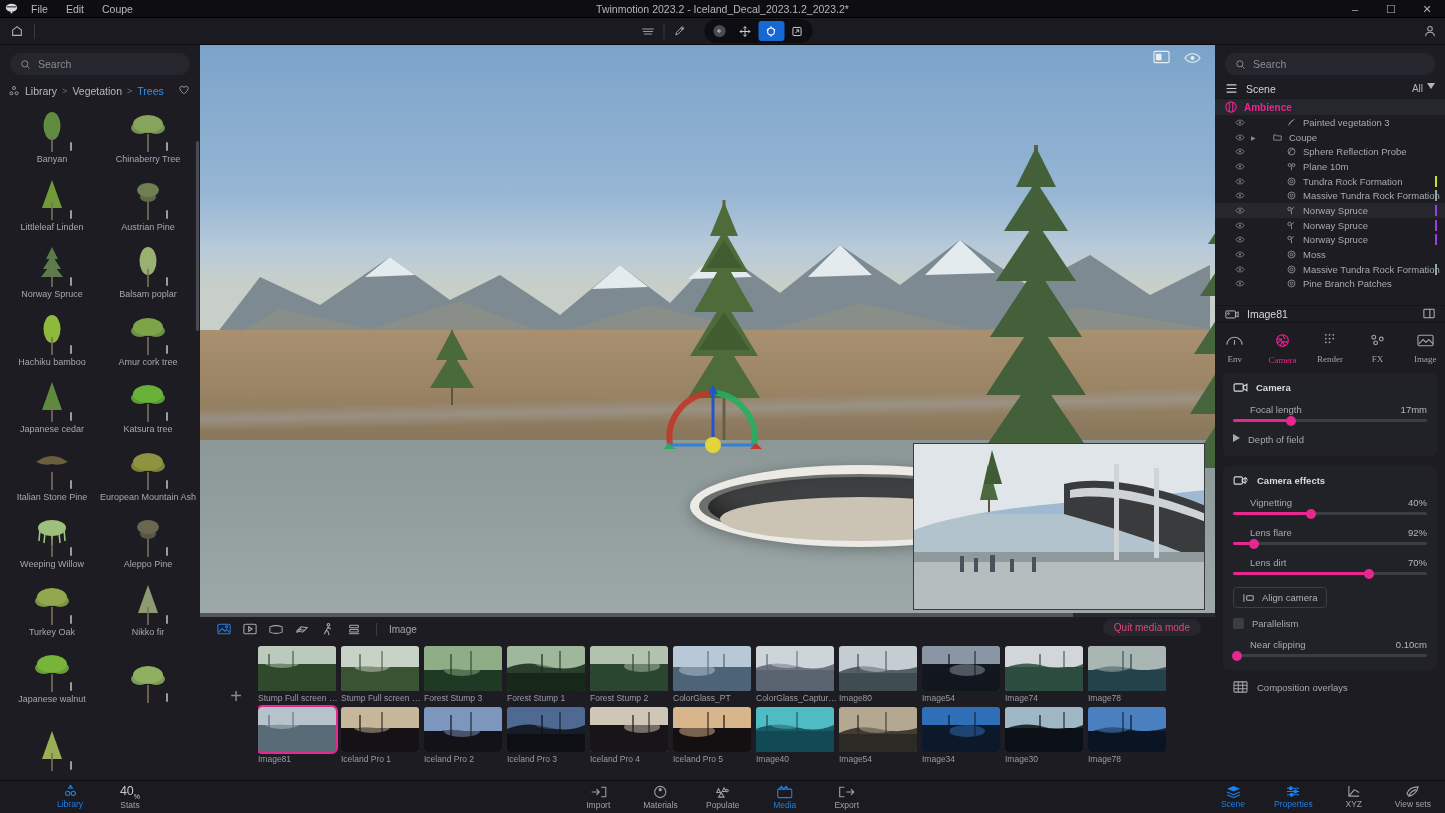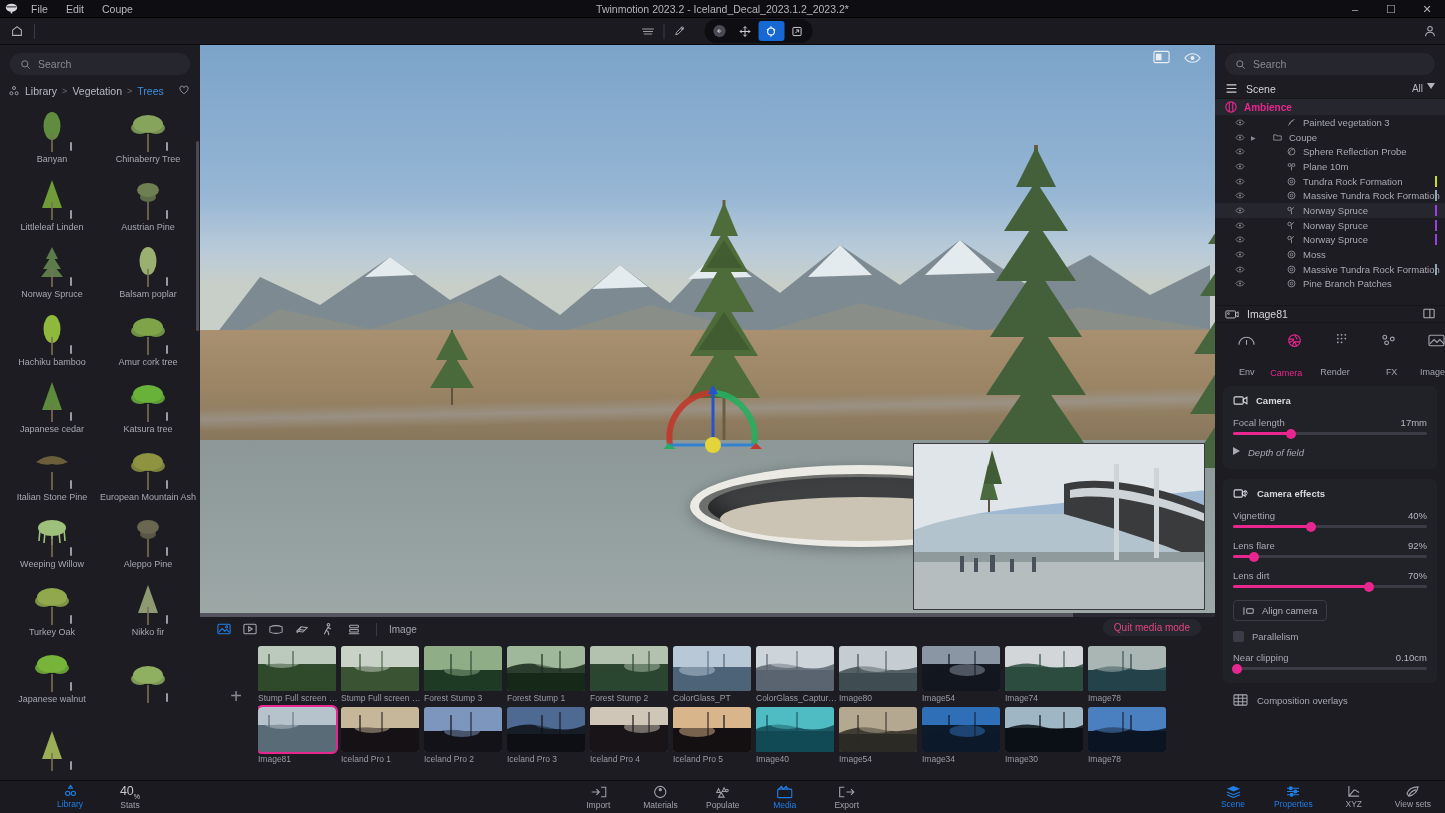--- a/index.html
+++ b/index.html
@@ -198,32 +198,32 @@
   .sc-ic { width:12px; display:flex; align-items:center; justify-content:center; }
   .sc-nm { white-space:nowrap; overflow:hidden; }
   .sc-bar { position:absolute; right:8px; width:2px; height:11px; }
 
   .prop-hdr {
     height:18px; display:flex; align-items:center; gap:8px; padding:0 10px;
     border-top:1px solid #15151a; border-bottom:1px solid #15151a; position:relative;
   }
   .prop-hdr .t { font-size:10.5px; color:#d6d6dc; }
   .prop-tabs { display:flex; justify-content:center; gap:8px; padding:10px 0 8px 0; }
-  .ptab { width:40px; display:flex; flex-direction:column; align-items:flex-end; gap:16px; }
+  .ptab { width:40px; display:flex; flex-direction:column; align-items:center; gap:3px;font-family:Liberation Serif, serif; }
   .ptab .lb { font-size:9px; color:#a2a2ab; }
   .ptab.active .lb { color:#e8268f; }
   .card { background:#212128; border-radius:6px; margin:0 8px 10px 8px; padding:9px 10px 11px 10px; }
   .card-hdr { display:flex; align-items:center; gap:8px; margin-bottom:11px; }
   .card-hdr .t { font-size:9.5px; color:#d8d8de; font-weight:bold; }
-  .prow { display:flex; justify-content:space-between; font-size:9.5px; color:#a8a8b1; margin-bottom:4px; }
+  .prow { display:flex; justify-content:space-between; font-size:9.5px; color:#a8a8b1; margin-bottom:4px;margin-left:17px; }
   .prow .v { color:#b6b6be; }
   .slider { height:3px; background:#3c3c46; border-radius:2px; position:relative; margin-bottom:12px; }
   .slider i { position:absolute; left:0; top:0; height:3px; background:#e8268f; border-radius:2px; }
   .slider b { position:absolute; top:-3.5px; width:10px; height:10px; border-radius:50%; background:#e8268f; margin-left:-5px; }
-  .collapse-row { display:flex; align-items:flex-start; gap:8px; font-size:9.5px; color:#a8a8b1;font-style:italic; }
+  .collapse-row { display:flex; align-items:flex-start; gap:8px; font-size:9.5px; color:#a8a8b1; }
   .btn-align {
     display:inline-flex; align-items:center; gap:6px; border:1px solid #3c3c46;
     border-radius:4px; padding:4px 9px; font-size:9.5px; color:#b2b2ba; margin-bottom:10px;
   }
   .chk-row { display:flex; align-items:center; gap:8px; font-size:9.5px; color:#a8a8b1; margin-bottom:10px; }
   .chk { width:11px; height:11px; border-radius:2px; background:#3c3c46; }
   .comp-row { display:flex; align-items:center; gap:9px; padding:0 18px; font-size:9.5px; color:#a8a8b1; }
 
   
   .bottomnav {

